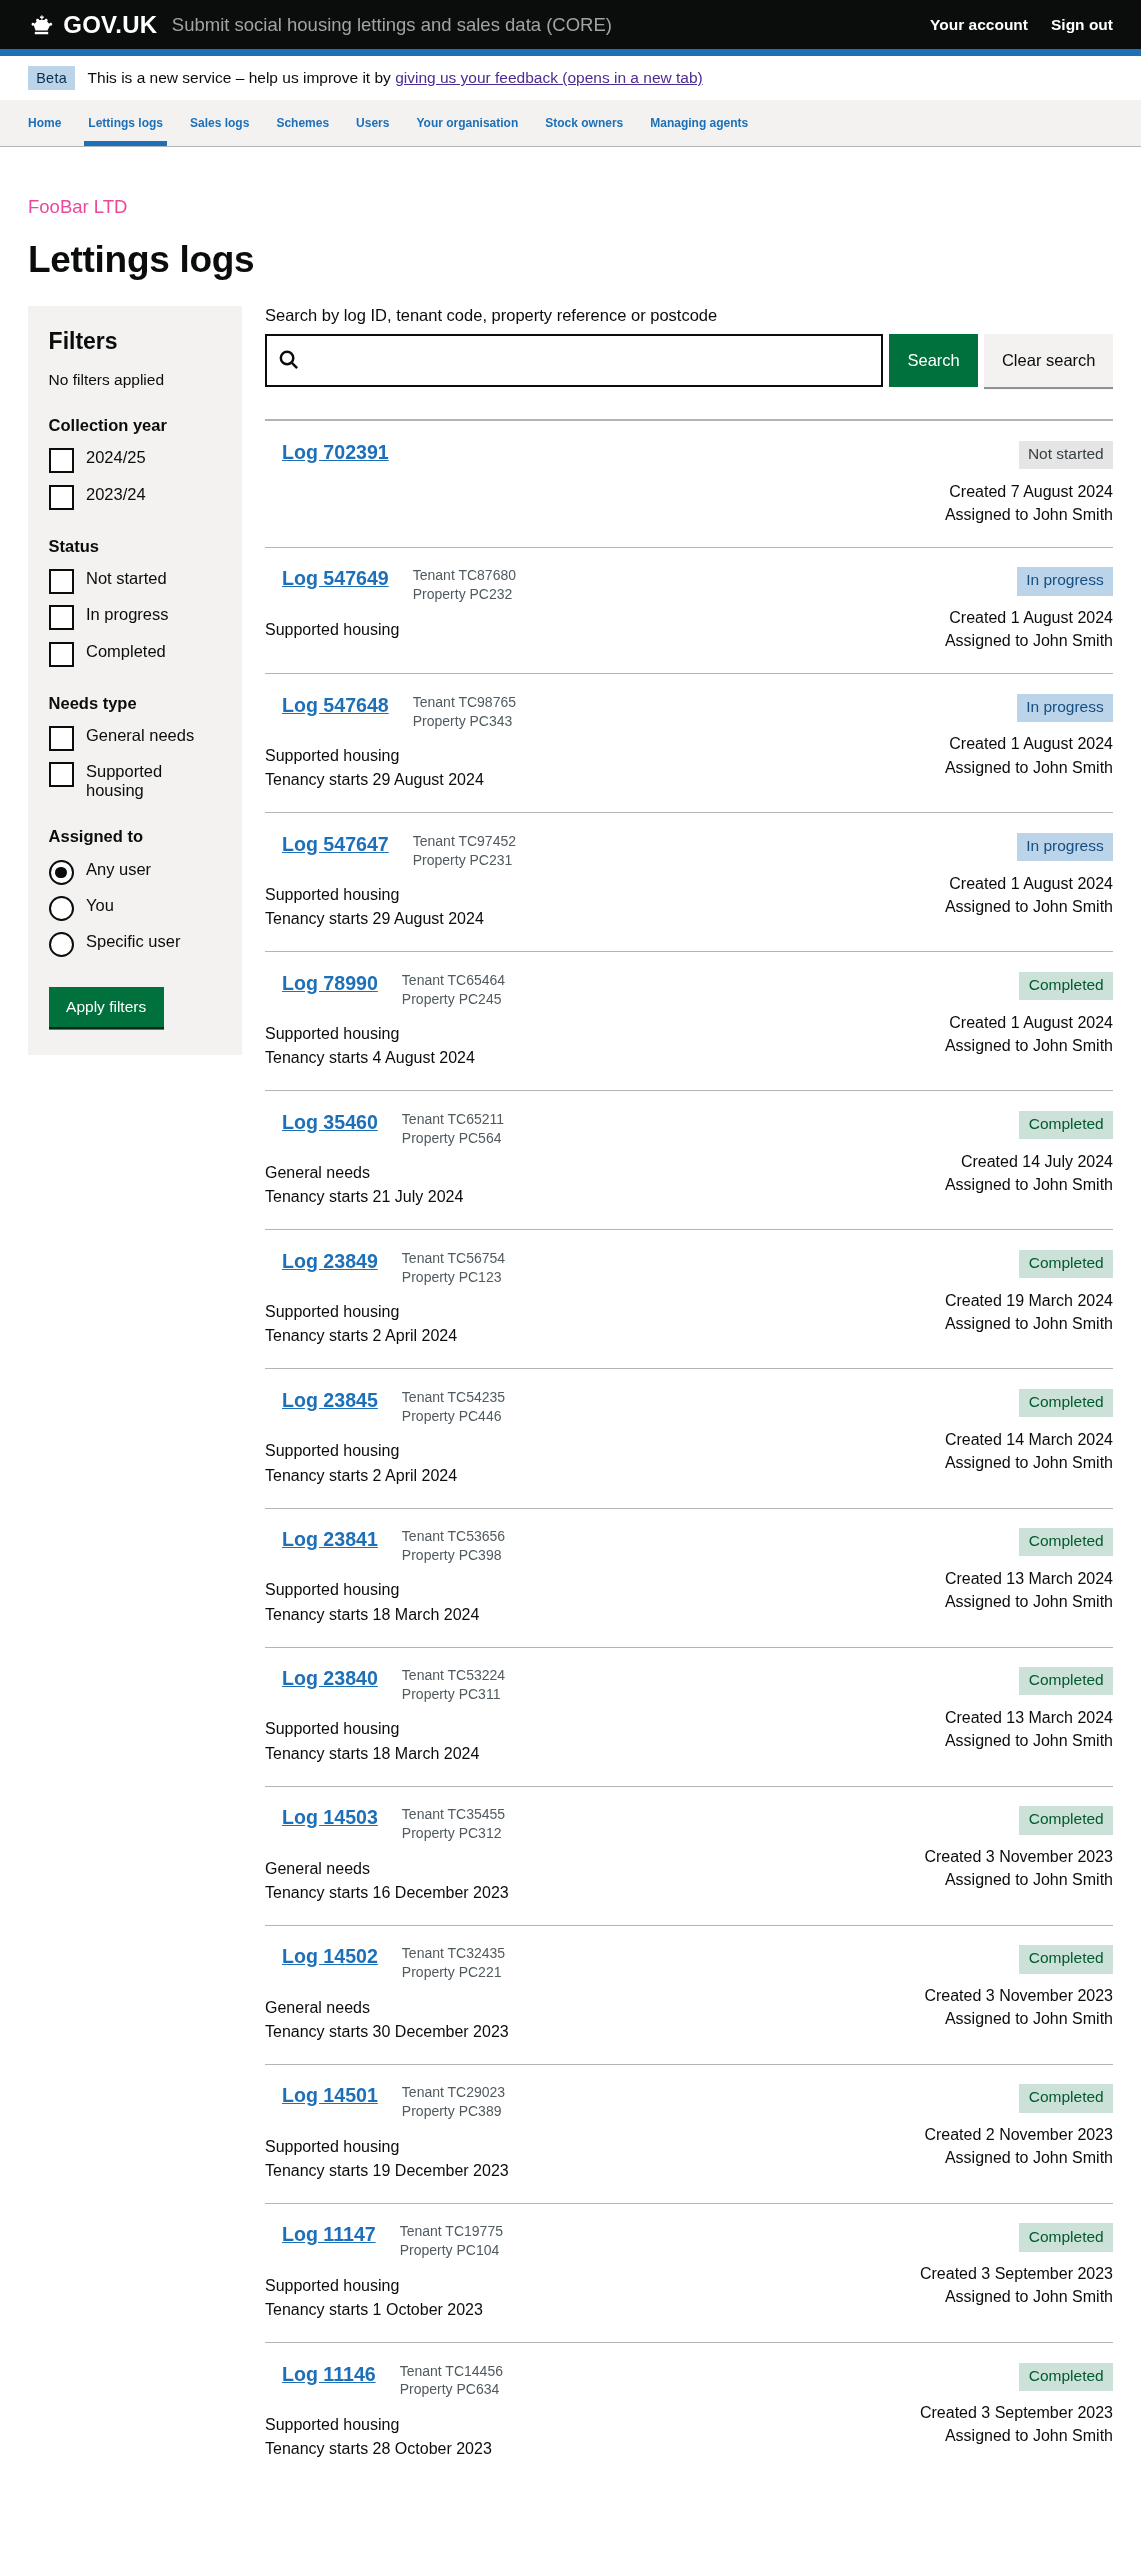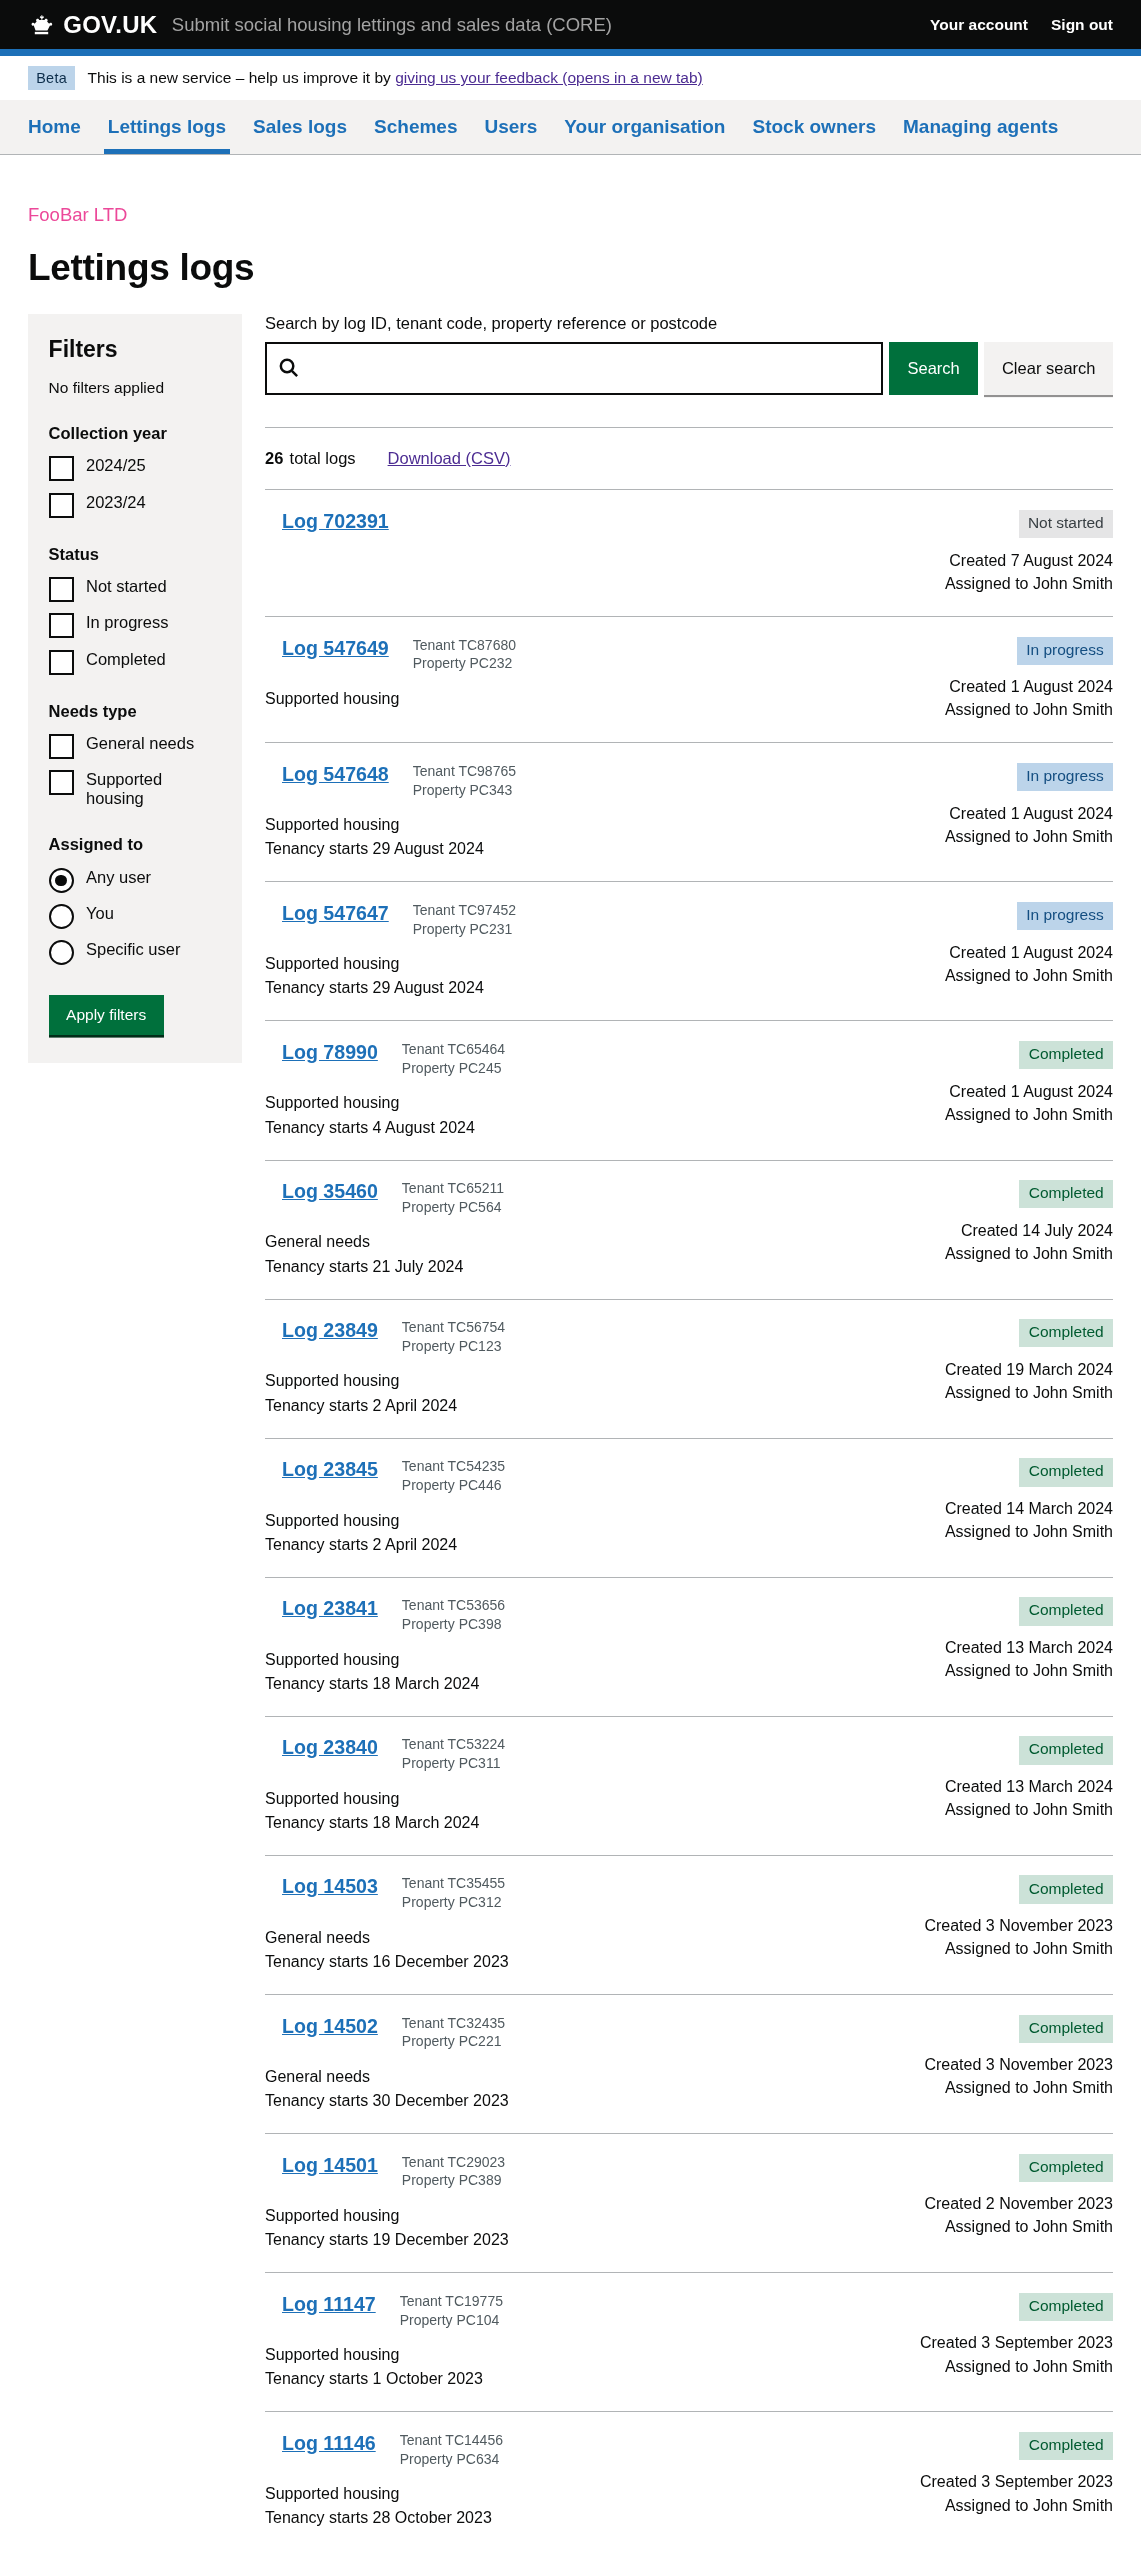--- a/index.html
+++ b/index.html
@@ -30,21 +30,21 @@
     padding: 3.1px 8.2px 4.1px; margin-right: 12.4px; letter-spacing: 0.3px;
   }
   .phase-text { font-size: 15.5px; }
   .phase-link { color: #4c2c92; text-decoration: underline; cursor: pointer; }
 
   
   .primary-nav { background: #f3f2f1; border-bottom: 1px solid #b1b4b6; }
   .primary-nav .container { display: flex; gap: 27px; }
   .nav-link {
     position: relative; display: inline-block; padding: 16.5px 0 15.5px;
-    color: #1d70b8; font-size: 19px; font-weight: bold; text-decoration: none; cursor: pointer;
+    color: #1d70b8; font-size: 12px; font-weight: bold; text-decoration: none; cursor: pointer;
   }
   .nav-link.active::after {
     content: ""; position: absolute; left: -4.1px; right: -4.1px; bottom: 0; height: 5.2px; background: #1d70b8;
   }
 
   
   .page-head { padding-top: 49px; }
   .caption { color: #ec4899; font-size: 18.5px; margin-bottom: 21px; }
   .page-title { font-size: 37px; font-weight: bold; letter-spacing: -0.3px; }
   .action-row { margin-top: 28px; display: flex; gap: 15.5px; }
@@ -276,25 +276,20 @@
             </svg>
           </span>
           <input type="text" placeholder="" style="">
         </div>
         <button class="btn btn-primary search-btn">Search</button>
         <button class="btn btn-secondary clear-btn">Clear search</button>
       </div>
 
       <hr class="divider">
 
-      <div class="totals-row">
-        <span class="totals-count">26</span>
-        <span class="totals-rest">total logs</span>
-        <a class="download-link">Download (CSV)</a>
-      </div>
 
       <ul class="log-list">
 
           <li class="log-entry">
             <div class="log-left">
               <div class="log-id-row">
                 <a class="log-link">Log 702391</a>
                 <div class="log-codes">
                   
                   

